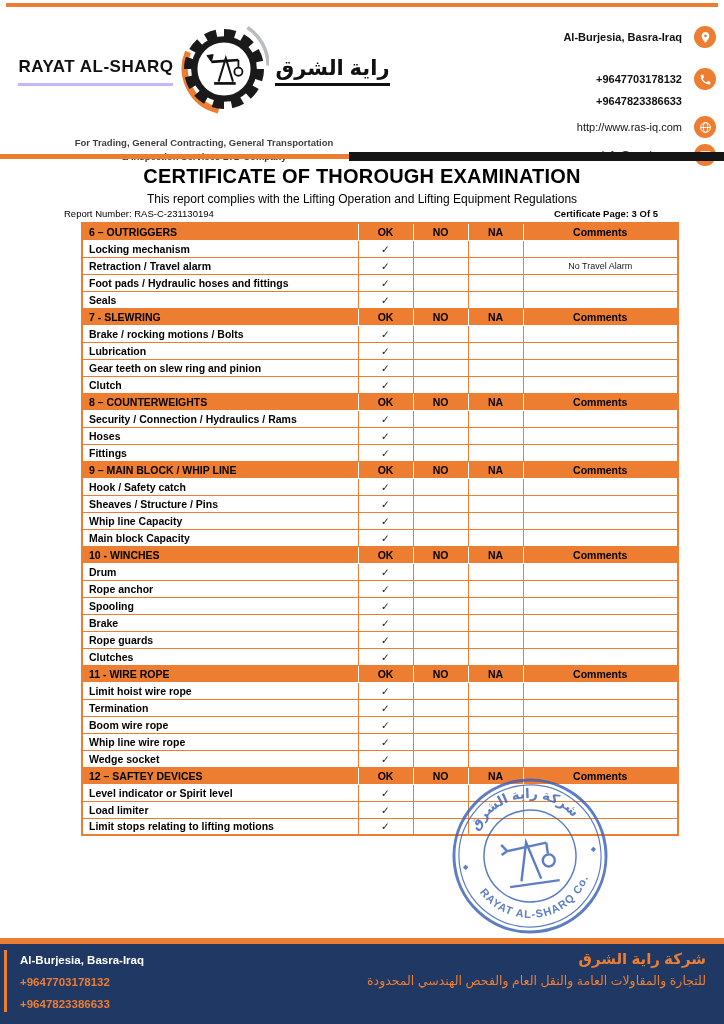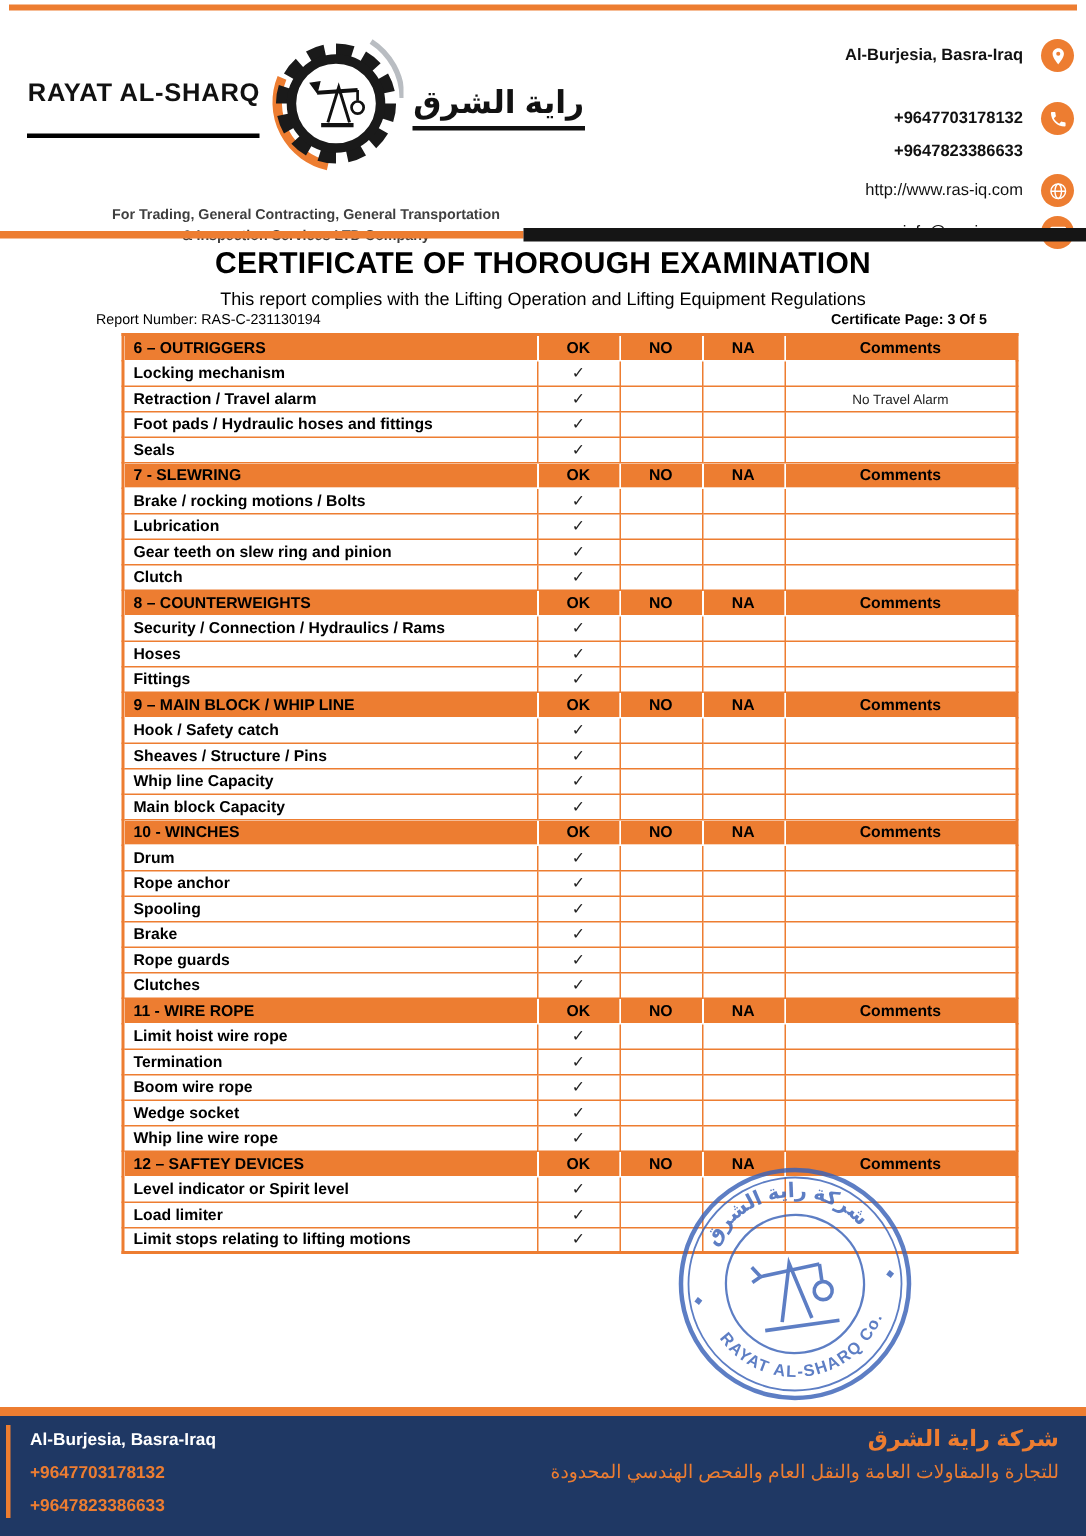--- a/index.html
+++ b/index.html
@@ -11,21 +11,21 @@
   body{margin:0;background:#888;font-family:"Liberation Sans","DejaVu Sans",sans-serif;}
   .page{position:relative;width:724px;height:1024px;background:#fff;margin:0 auto;overflow:hidden;}
 
   
   .top-bar{position:absolute;top:3px;left:6px;right:6px;height:4px;background:var(--orange);}
 
   
   .logo-block{position:absolute;left:36px;top:22px;width:336px;}
   .logo-row{display:flex;align-items:center;justify-content:center;gap:6px;}
   .logo-en{font-size:17px;font-weight:bold;letter-spacing:.5px;color:#111;
-           border-bottom:3px solid #000000;padding-bottom:17px;white-space:nowrap;}
+           border-bottom:3px solid #c4b5fd;padding-bottom:6px;white-space:nowrap;}
   .logo-ar{font-size:21px;font-weight:bold;color:#111;border-bottom:3px solid #111;
            padding-bottom:3px;white-space:nowrap;}
   .logo-tagline{margin-top:16px;text-align:center;font-size:9.5px;font-weight:bold;
                 color:#3f3f3f;line-height:1.45;}
 
   
   .contacts{position:absolute;top:20px;right:8px;width:260px;height:145px;}
   .contact-row{position:absolute;right:0;display:flex;align-items:center;justify-content:flex-end;height:22px;}
   .contact-text{font-size:11px;font-weight:bold;color:#111;white-space:nowrap;}
   .contact-text.plain{font-weight:normal;}
@@ -381,28 +381,28 @@
             <td class="comment-cell"></td>
           </tr>
           <tr>
             <td class="item-label">Boom wire rope</td>
             <td class="check-cell">✓</td>
             <td class="check-cell"></td>
             <td class="check-cell"></td>
             <td class="comment-cell"></td>
           </tr>
           <tr>
+            <td class="item-label">Whip line wire rope</td>
+            <td class="check-cell">✓</td>
+            <td class="check-cell"></td>
+            <td class="check-cell"></td>
+            <td class="comment-cell"></td>
+          </tr>
+          <tr>
             <td class="item-label">Wedge socket</td>
-            <td class="check-cell">✓</td>
-            <td class="check-cell"></td>
-            <td class="check-cell"></td>
-            <td class="comment-cell"></td>
-          </tr>
-          <tr>
-            <td class="item-label">Whip line wire rope</td>
             <td class="check-cell">✓</td>
             <td class="check-cell"></td>
             <td class="check-cell"></td>
             <td class="comment-cell"></td>
           </tr>
           <tr>
             <td class="sec-label">12 – SAFTEY DEVICES</td>
             <td class="sec-col">OK</td>
             <td class="sec-col">NO</td>
             <td class="sec-col">NA</td>

